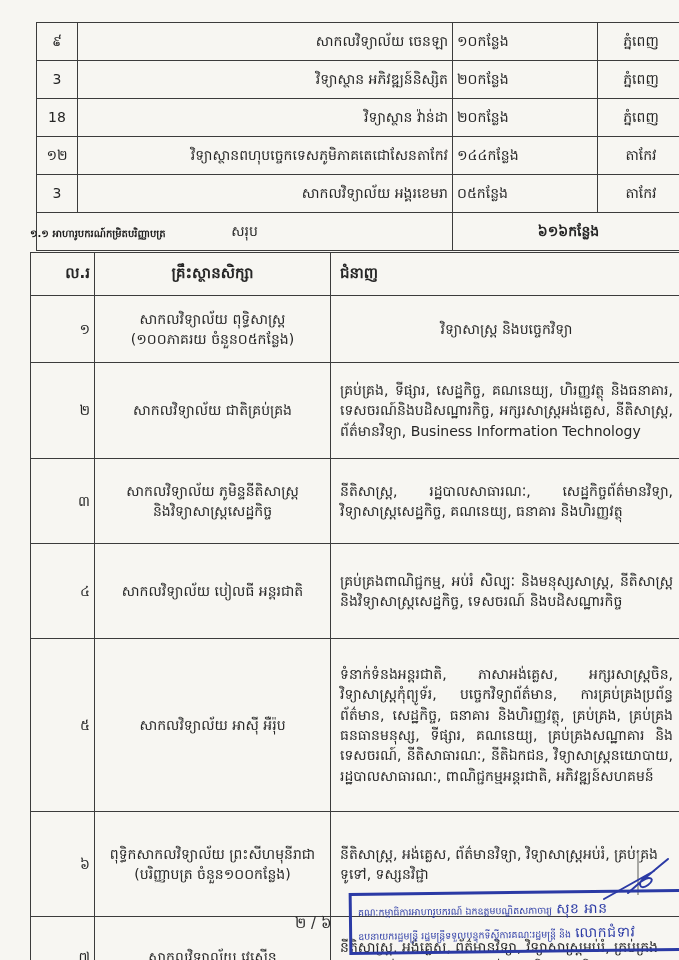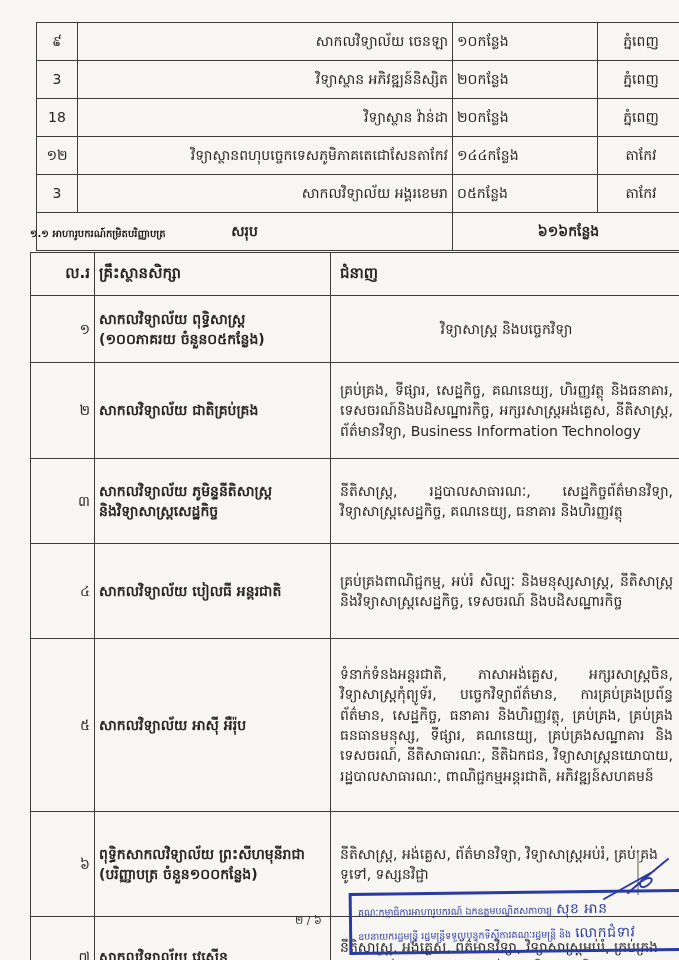--- a/index.html
+++ b/index.html
@@ -8,51 +8,51 @@
     background:#f7f6f2;
     font-family:"DejaVu Sans", sans-serif;
     color:#232323;
   }
   .page{position:absolute;inset:0;}
 
   
   table{border-collapse:collapse;table-layout:fixed;background:transparent;}
   td,th{border:1.6px solid #3c3c3c;padding:2px 4px;vertical-align:middle;
         font-size:14px;line-height:1.45;color:#262626;}
-  .preline{white-space:pre-line;font-weight:bold;}
+  .preline{white-space:pre-line;}
 
   
   .t1{position:absolute;left:36px;top:22px;width:606px;}
   .t1 td{height:33px;}
   .t1 .c-no{width:32px;text-align:center;}
   .t1 .c-name{width:360px;text-align:right;padding-left:10px;}
   .t1 .c-qty{width:136px;text-align:left;}
   .t1 .c-loc{width:78px;text-align:center;}
-  .t1 .total-label{text-align:center;font-weight:bold;height:30px;}
+  .t1 .total-label{text-align:center;font-weight:normal;height:30px;}
   .t1 .total-value{text-align:center;font-weight:bold;}
 
   
   .heading{position:absolute;left:30px;top:227px;font-size:10px;font-weight:bold;color:#1e1e1e;}
 
   
   .t2{position:absolute;left:30px;top:252px;width:615px;}
   .t2 th{font-weight:bold;text-align:center;height:32px;font-size:15px;}
   .t2 .c2-no{width:55px;text-align:right;}
-  .t2 .c2-inst{width:227px;text-align:left;}
+  .t2 .c2-inst{width:227px;text-align:center;}
   .t2 .c2-major{width:333px;text-align:justify;padding:5px 9px;}
   .t2 tr.r1 td{height:56px;} .t2 tr.r1 .c2-major{text-align:center;}
   .t2 tr.r2 td{height:85px;}
   .t2 tr.r3 td{height:74px;}
   .t2 tr.r4 td{height:84px;}
   .t2 tr.r5 td{height:162px;}
   .t2 tr.r6 td{height:94px;} .t2 tr.r6 .c2-major{text-align:left;}
   .t2 tr.r7 td{height:70px;} .t2 tr.r7 .c2-major{text-align:left;}
 
   
-  .pageno{position:absolute;left:295px;top:913px;font-size:11px;color:#2e2e2e;}
+  .pageno{position:absolute;left:295px;top:913px;font-size:15px;color:#2e2e2e;}
 
   
   .stamp{
     position:absolute;left:349px;top:891px;width:318px;height:52px;
     border:3px solid #2b3aa5;transform:rotate(-0.7deg);
     color:#2b3aa5;display:flex;flex-direction:column;justify-content:center;
     padding:2px 6px;gap:3px;background:rgba(255,255,255,0.0);
   }
   .stamp-line{font-size:9.5px;white-space:nowrap;display:flex;align-items:baseline;gap:4px;}
   .stamp-bold{font-size:14px;font-weight:normal;letter-spacing:.5px;}

